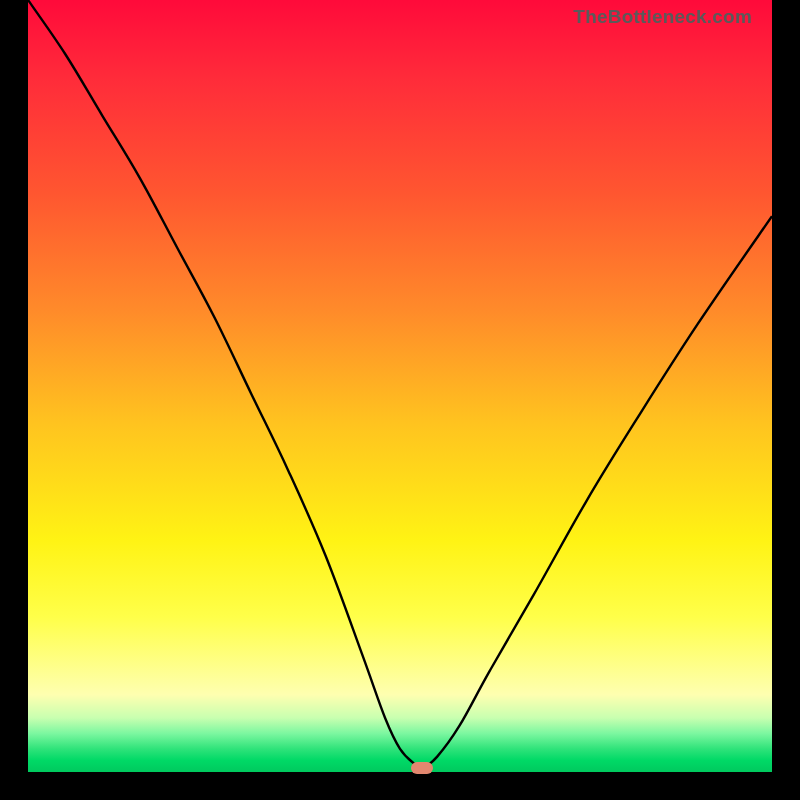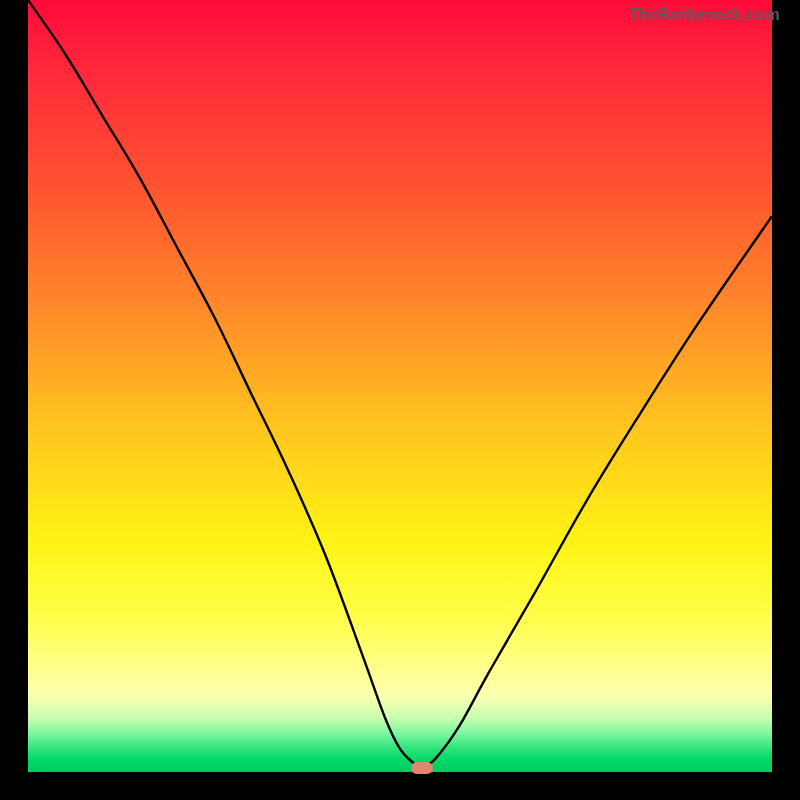--- a/index.html
+++ b/index.html
@@ -28,23 +28,23 @@
       #c8ffb0 93%,
       #7cf7a0 95%,
       #2fe37a 97%,
       #00d966 98.5%,
       #00c95e 100%
     );
   }
   .watermark {
     position: absolute;
     top: 6px;
-    right: 20px;
+    right: 48px;
     font-family: Arial, Helvetica, sans-serif;
-    font-size: 16px;
+    font-size: 19px;
     font-weight: 600;
     color: #5a5a5a;
     letter-spacing: 0.2px;
     user-select: none;
   }
   .curve {
     position: absolute;
     left: 0; top: 0;
     width: 100%; height: 100%;
     pointer-events: none;

